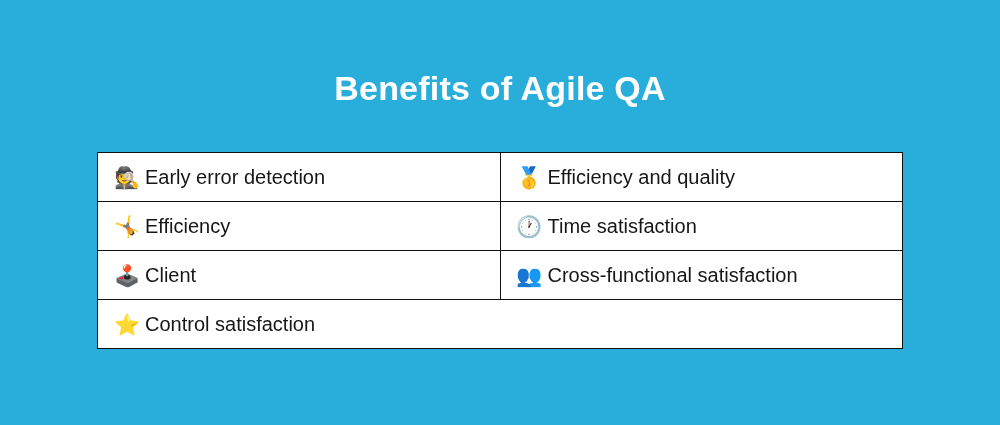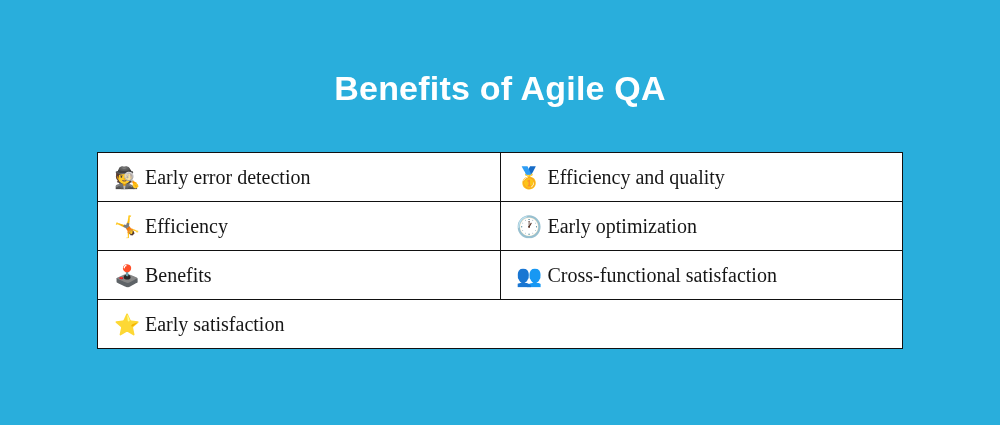--- a/index.html
+++ b/index.html
@@ -69,21 +69,20 @@
     font-size: 21px;
     line-height: 1;
     flex: 0 0 auto;
     display: inline-block;
     width: 24px;
     text-align: left;
   }
 
   .cell-label {
     display: inline-block;
-    font-family: Liberation Serif, serif;
   }
 </style>
 </head>
 <body style="background: rgb(41, 174, 220);">
 
 <div id="slide">
 
   <div id="slide-title">Benefits of Agile QA</div>
 
   <table id="benefits-table">
@@ -107,45 +106,45 @@
       <tr>
         <td>
           <div class="cell-inner">
             <span class="cell-emoji">🤸</span>
             <span class="cell-label">Efficiency</span>
           </div>
         </td>
         <td>
           <div class="cell-inner">
             <span class="cell-emoji">🕐</span>
-            <span class="cell-label">Early optimization</span>
+            <span class="cell-label">Time satisfaction</span>
           </div>
         </td>
       </tr>
 
       <tr>
         <td>
           <div class="cell-inner">
             <span class="cell-emoji">🕹️</span>
-            <span class="cell-label">Benefits</span>
+            <span class="cell-label">Client</span>
           </div>
         </td>
         <td>
           <div class="cell-inner">
             <span class="cell-emoji">👥</span>
             <span class="cell-label">Cross-functional satisfaction</span>
           </div>
         </td>
       </tr>
 
       <tr>
         <td colspan="2">
           <div class="cell-inner">
             <span class="cell-emoji">⭐</span>
-            <span class="cell-label">Early satisfaction</span>
+            <span class="cell-label">Control satisfaction</span>
           </div>
         </td>
       </tr>
 
     </tbody>
   </table>
 
 </div>
 
 </body></html>

